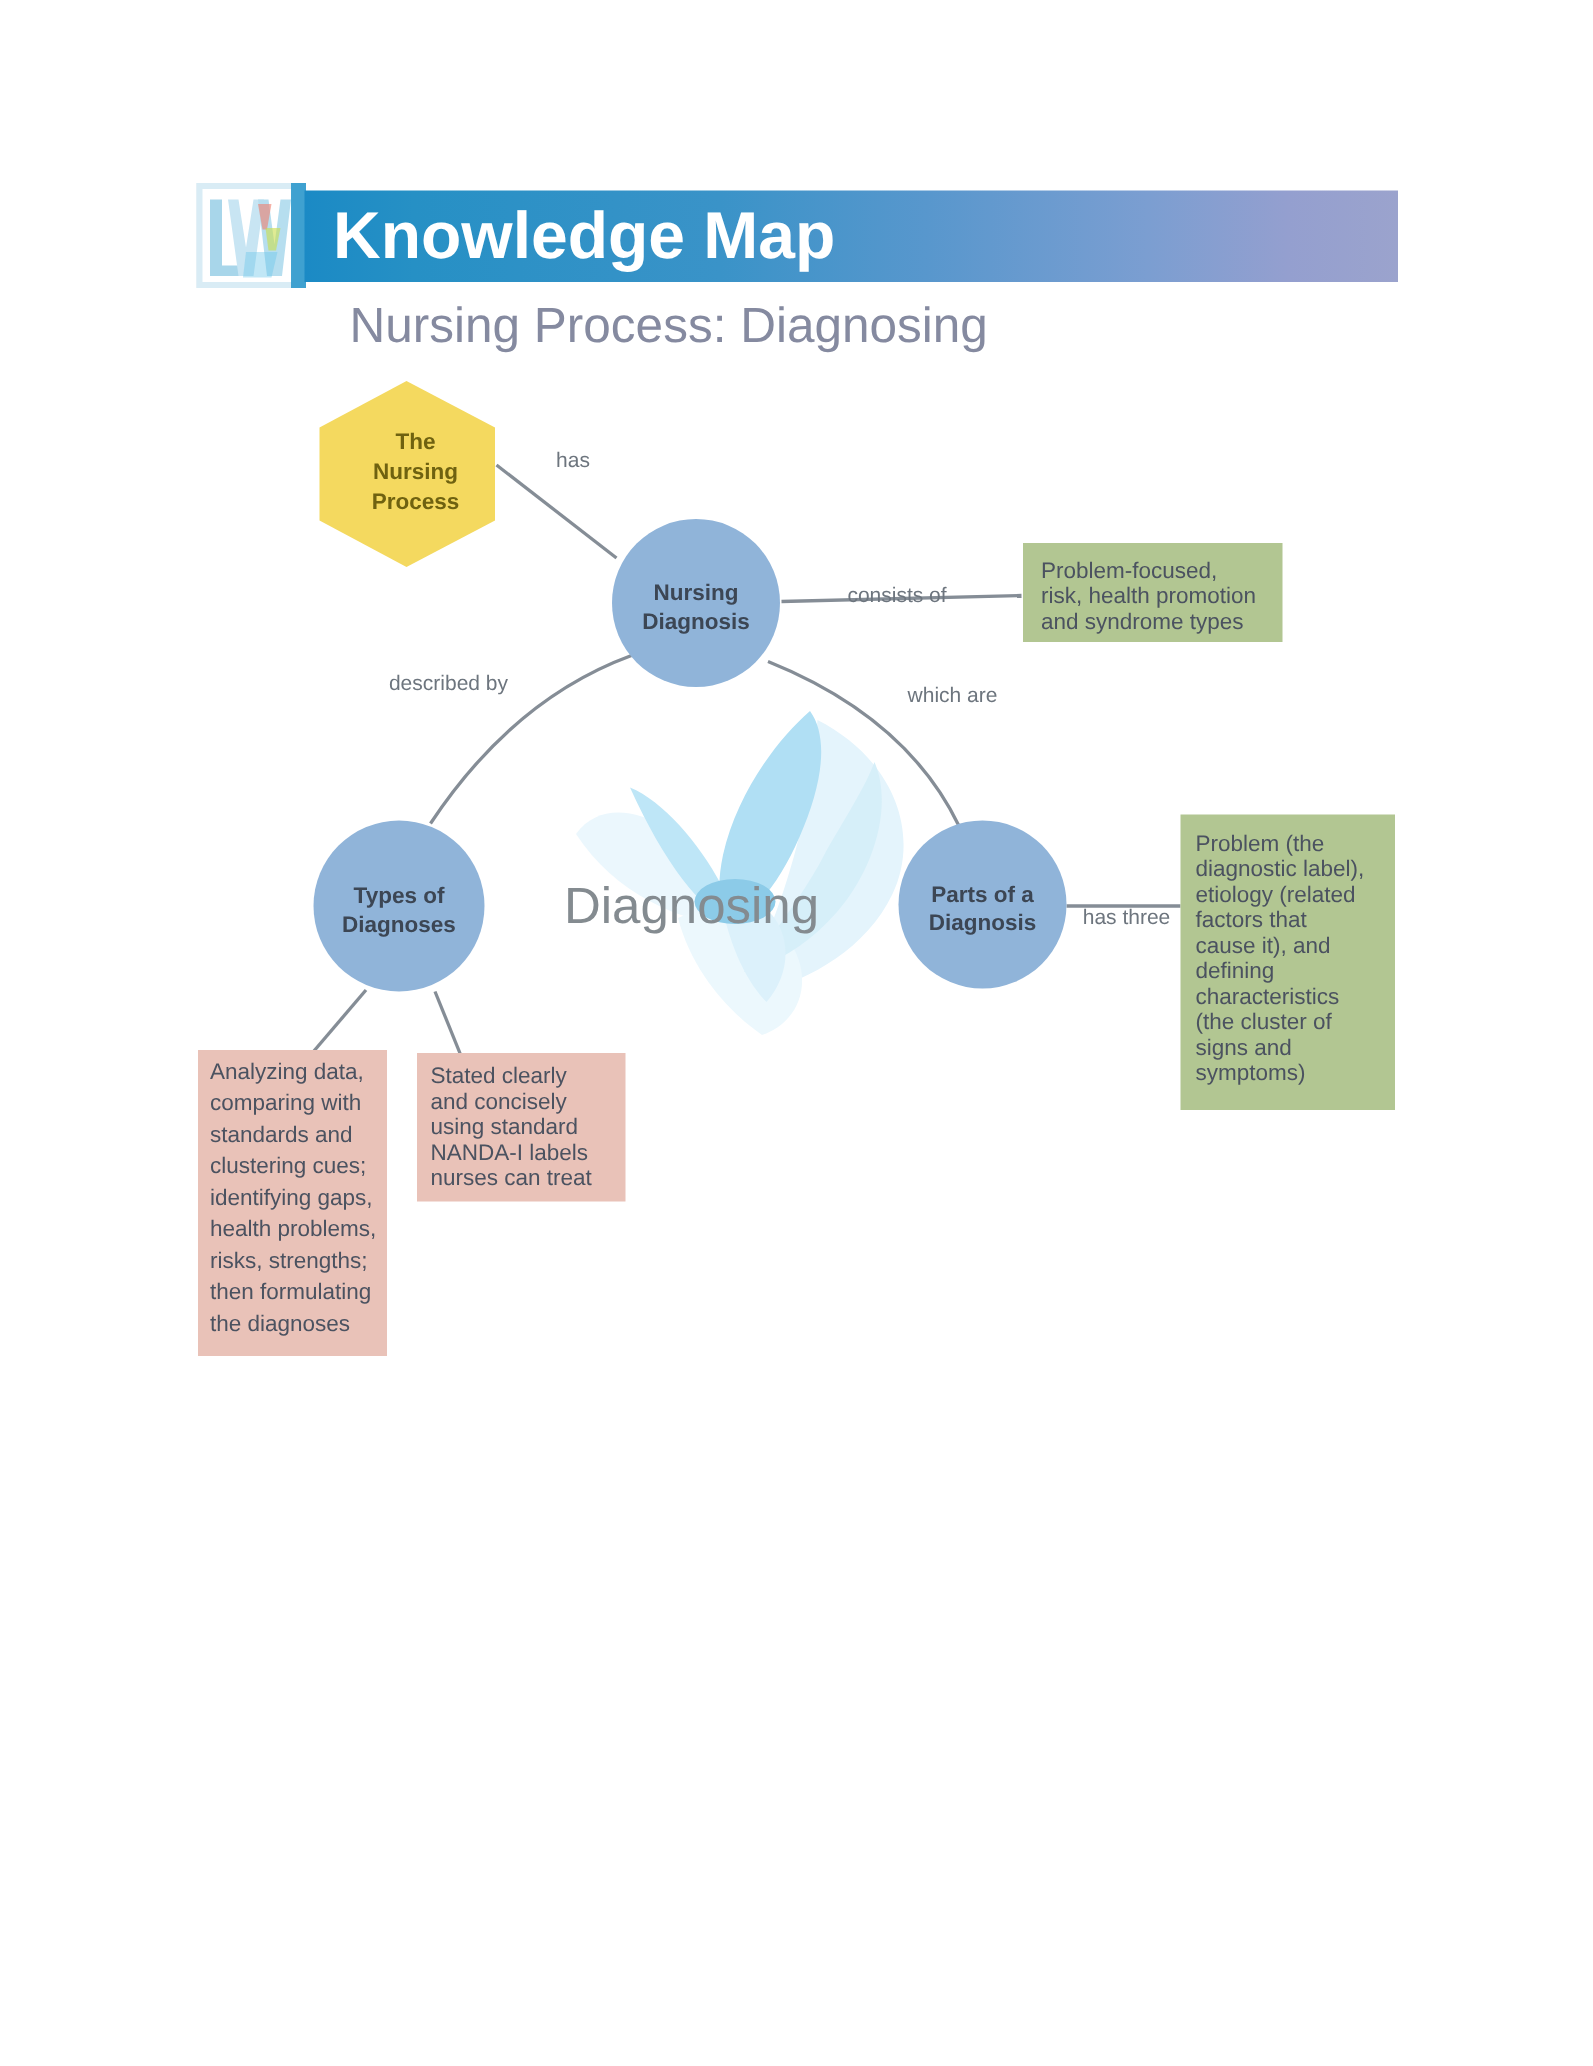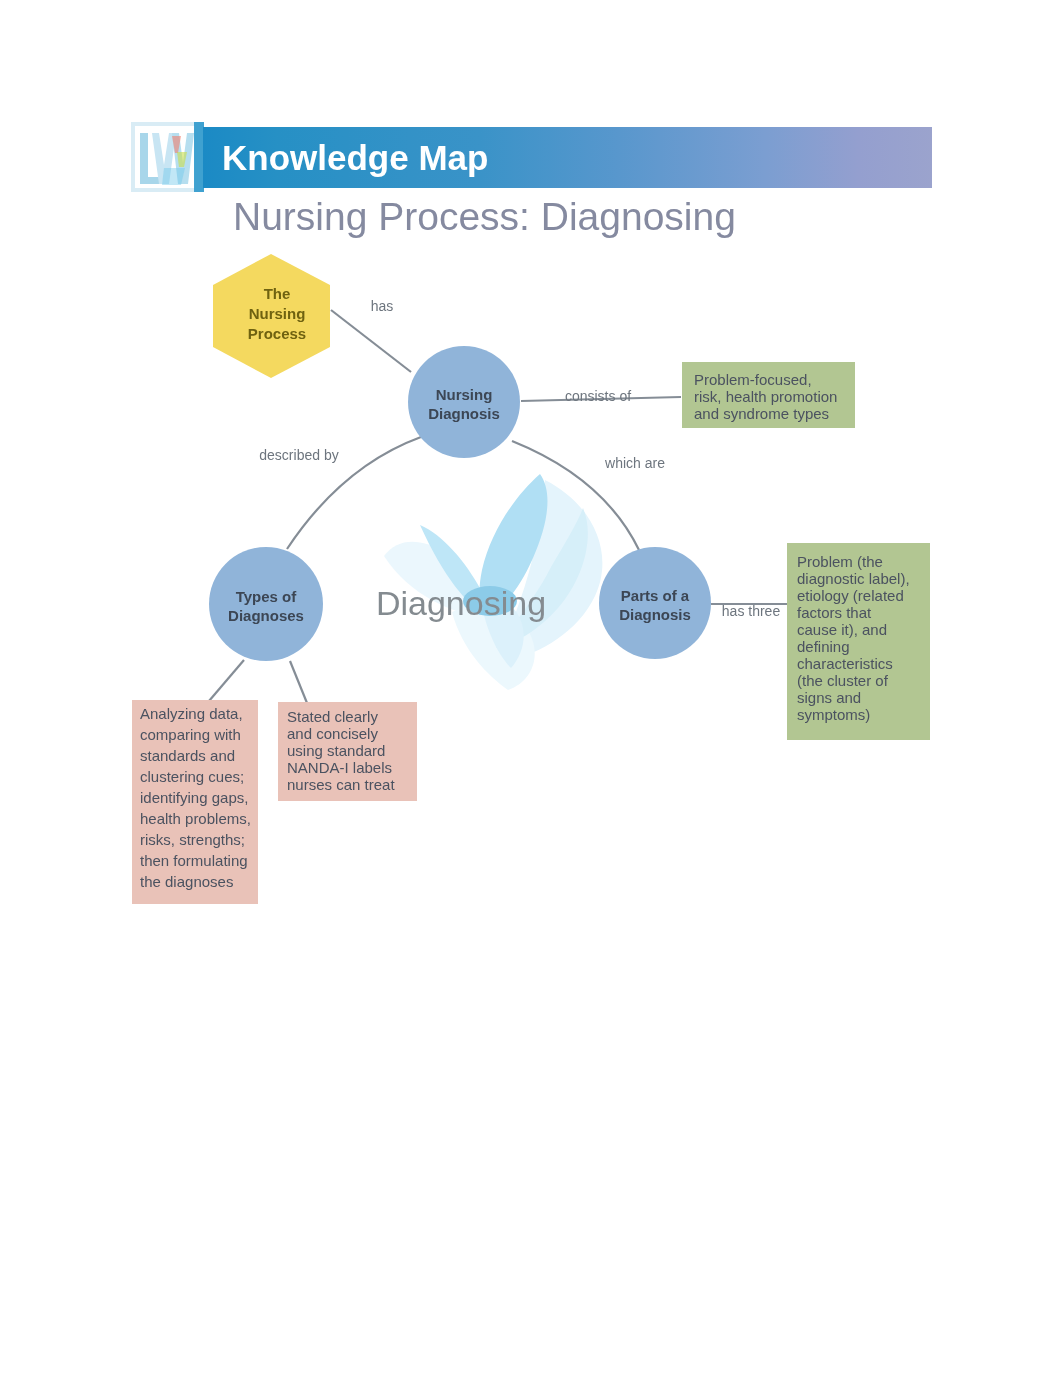--- a/index.html
+++ b/index.html
@@ -5,22 +5,22 @@
   html,body{margin:0;padding:0;background:#ffffff;}
   body{width:1062px;height:1377px;position:relative;overflow:hidden;
        font-family:"Liberation Sans",sans-serif;}
   .page{position:absolute;left:0;top:0;width:1062px;height:1377px;background:#fff;}
 
   
   #logo{position:absolute;left:131px;top:122px;width:73px;height:70px;background:#cfe6ed;}
   #logoMark{position:absolute;left:0;top:0;width:73px;height:70px;}
   #hdr{position:absolute;left:203px;top:127px;width:729px;height:61px;
        background:linear-gradient(90deg,#1b8ac5 0%,#2690c5 10%,#3a93c8 38%,#5897cd 57%,#7b9ed1 77%,#949fcf 90%,#9ba3cd 100%);}
-  #hdrTitle{position:absolute;left:222px;top:140px;color:#ffffff;font-size:35px;font-weight:bold;line-height:35px;}
-  #subtitle{position:absolute;left:233px;top:199px;font-size:39px;color:#858aa0;line-height:36px;}
+  #hdrTitle{position:absolute;left:222px;top:140px;color:#ffffff;font-size:44px;font-weight:bold;line-height:35px;}
+  #subtitle{position:absolute;left:233px;top:199px;font-size:33px;color:#858aa0;line-height:36px;}
 
   #map{position:absolute;left:0;top:0;width:1062px;height:1377px;}
 
   .nodeTxt{font-family:"Liberation Sans",sans-serif;font-size:15px;fill:#3c4654;font-weight:700;}
   .hexTxt{font-family:"Liberation Sans",sans-serif;font-size:15px;fill:#6f6210;font-weight:700;}
   .edgeTxt{font-family:"Liberation Sans",sans-serif;font-size:14px;fill:#6d757e;}
   .boxTxt{font-family:"Liberation Sans",sans-serif;font-size:15px;fill:#4b5260;}
   .centerTxt{font-family:"Liberation Sans",sans-serif;font-size:34px;fill:#848b90;}
 </style>
 </head>

